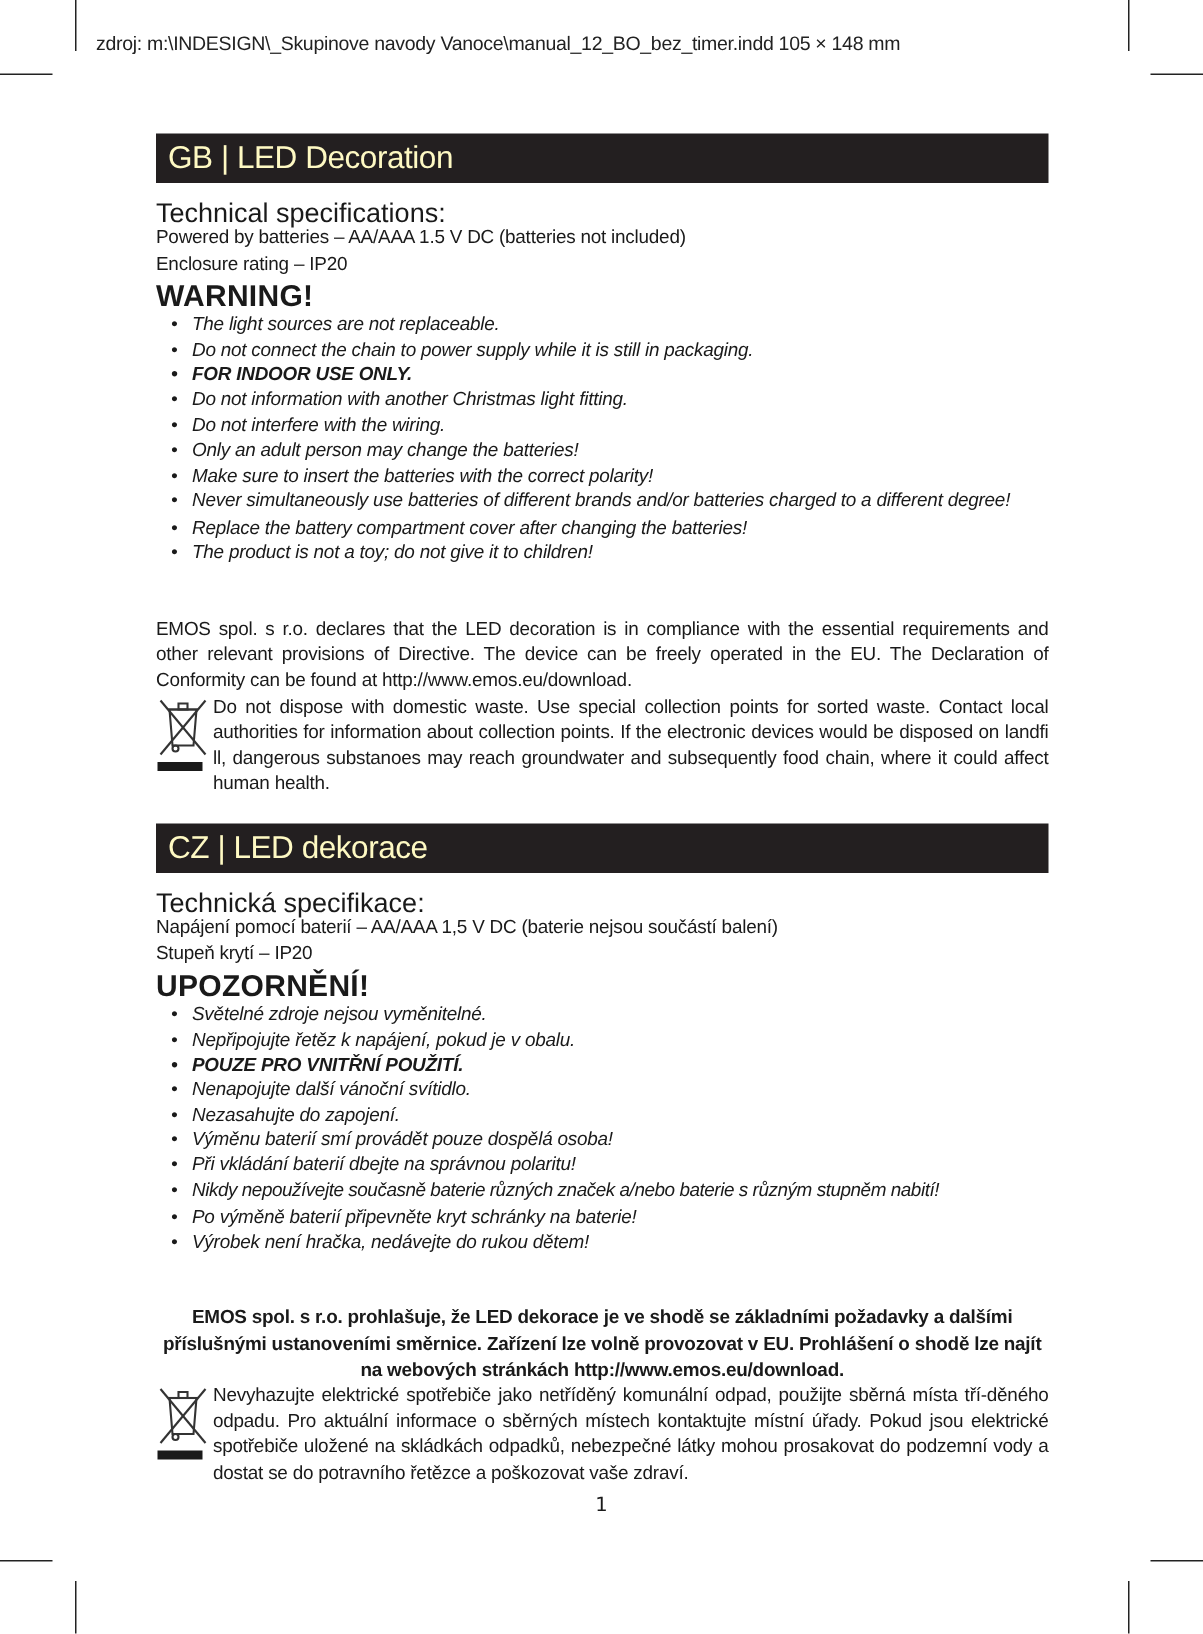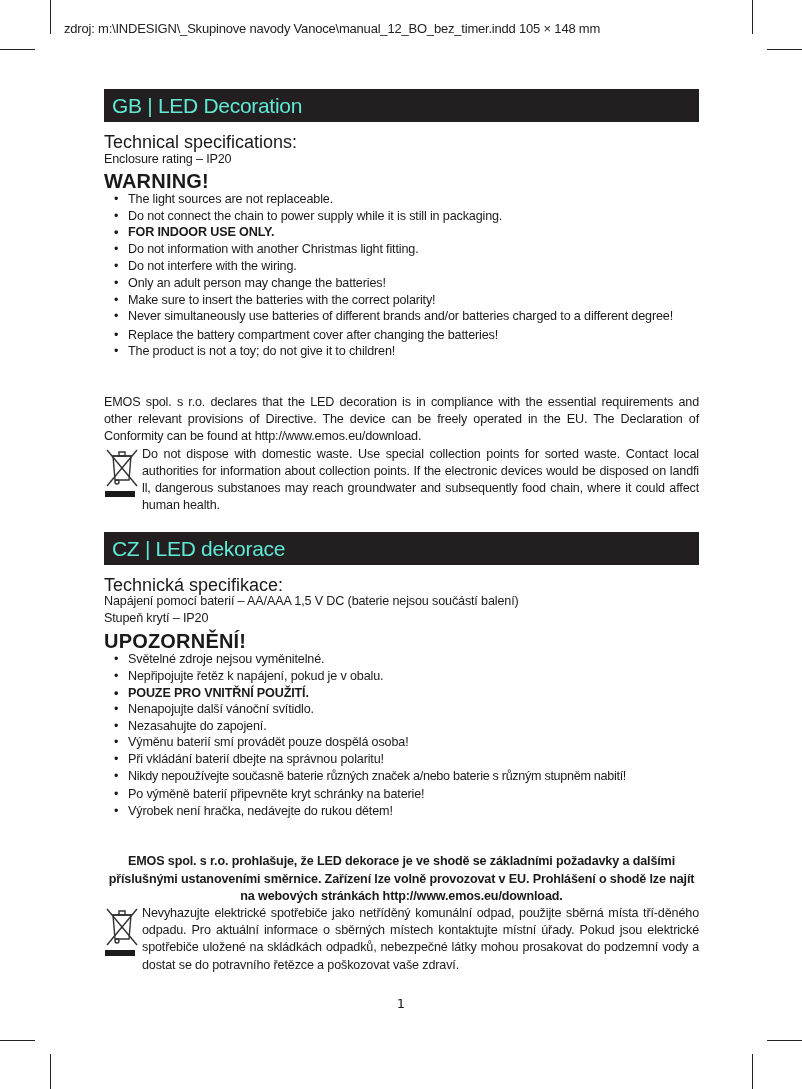--- a/index.html
+++ b/index.html
@@ -1,26 +1,26 @@
 <!DOCTYPE html>
 <html><head>
 <meta charset="utf-8">
 <style>
   html, body { margin: 0; padding: 0; background: #ffffff; }
   body { width: 802px; height: 1089px; position: relative; overflow: hidden;
          font-family: "Liberation Sans", "DejaVu Sans", sans-serif; color: #1a1a1a; }
   .crop { position: absolute; background: #222; }
   .slug { position: absolute; left: 64px; top: 21px; font-size: 13px; letter-spacing: -0.2px; color: #222; }
   .page { position: absolute; left: 104px; top: 89px; width: 595px; }
-  .banner { background: #231f20; color: #5eead4; height: 33px; line-height: 33px;
+  .banner { background: #231f20; color: #fef9c3; height: 33px; line-height: 33px;
             font-size: 21px; padding-left: 8px; letter-spacing: -0.3px; }
   .spec-title { font-weight: normal; font-size: 18px; margin-top: 12px; line-height: 16px; }
   .line { font-size: 12.6px; line-height: 17px; letter-spacing: -0.15px; }
   .warn-title { font-weight: bold; font-size: 20px; margin-top: 3px; line-height: 20px; letter-spacing: 0.2px; }
-  ul.bullets { list-style: none; margin: 0; padding: 0 0 0 10px; }
+  ul.bullets { list-style: none; margin: 0; padding: 0 0 0 10px; font-style: italic; }
   ul.bullets li { font-size: 12.6px; line-height: 16.6px; position: relative; padding-left: 14px; letter-spacing: -0.15px; }
   ul.bullets li::before { content: "•"; position: absolute; left: 0; top: 0; }
   ul.bullets li.b { font-weight: bold; }
   .para { font-size: 12.6px; line-height: 17.2px; text-align: justify; margin-top: 34px; letter-spacing: -0.15px; }
   .weee { font-size: 12.6px; line-height: 17.2px; text-align: justify; letter-spacing: -0.15px; }
   .weee-icon { float: left; width: 36px; height: 52px; margin-right: 2px; }
   .pagenum { position: absolute; left: 0; width: 802px; top: 996px; text-align: center; font-size: 13px;
              font-family: "DejaVu Sans", sans-serif; }
 </style>
 </head>
@@ -35,20 +35,21 @@
 <div class="crop" style="left:50px;top:1054px;width:1px;height:35px;"></div>
 <div class="crop" style="left:752px;top:1054px;width:1px;height:35px;"></div>
 
 <div class="slug">zdroj: m:\INDESIGN\_Skupinove navody Vanoce\manual_12_BO_bez_timer.indd  105 × 148 mm</div>
 
 <div class="page">
 
   <section>
     <div class="banner">GB | LED Decoration</div>
     <div class="spec-title">Technical specifications:</div>
+    <div class="line">Powered by batteries – AA/AAA 1.5 V DC (batteries not included)</div>
     <div class="line" style="margin-top:1px;">Enclosure rating – IP20</div>
     <div class="warn-title">WARNING!</div>
     <ul class="bullets">
       <li>The light sources are not replaceable.</li>
       <li>Do not connect the chain to power supply while it is still in packaging.</li>
       <li class="b">FOR INDOOR USE ONLY.</li>
       <li>Do not information with another Christmas light fitting.</li>
       <li style="margin-top:1px;">Do not interfere with the wiring.</li>
       <li>Only an adult person may change the batteries!</li>
       <li>Make sure to insert the batteries with the correct polarity!</li>

